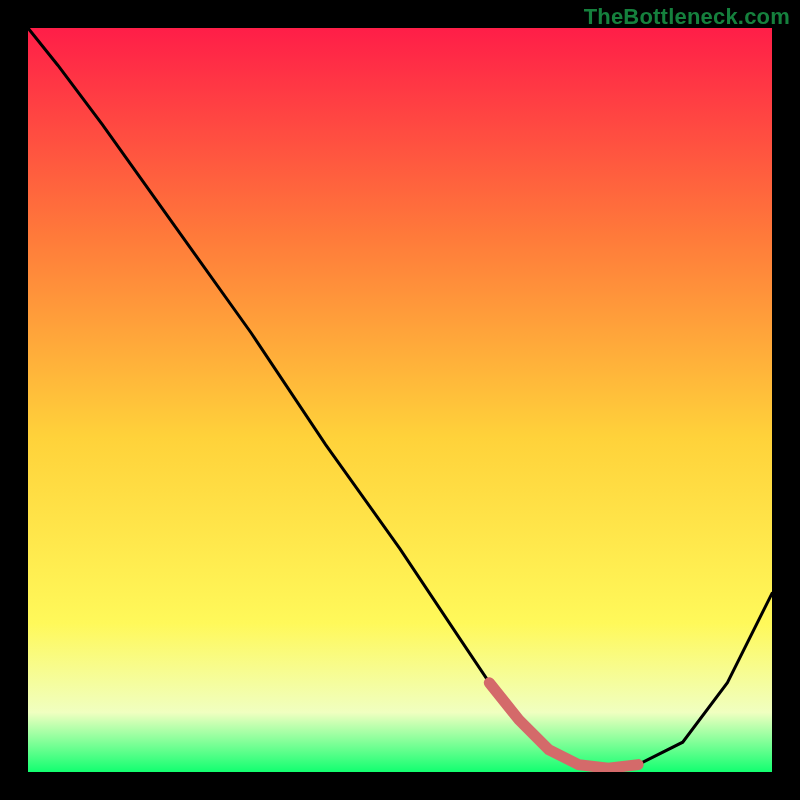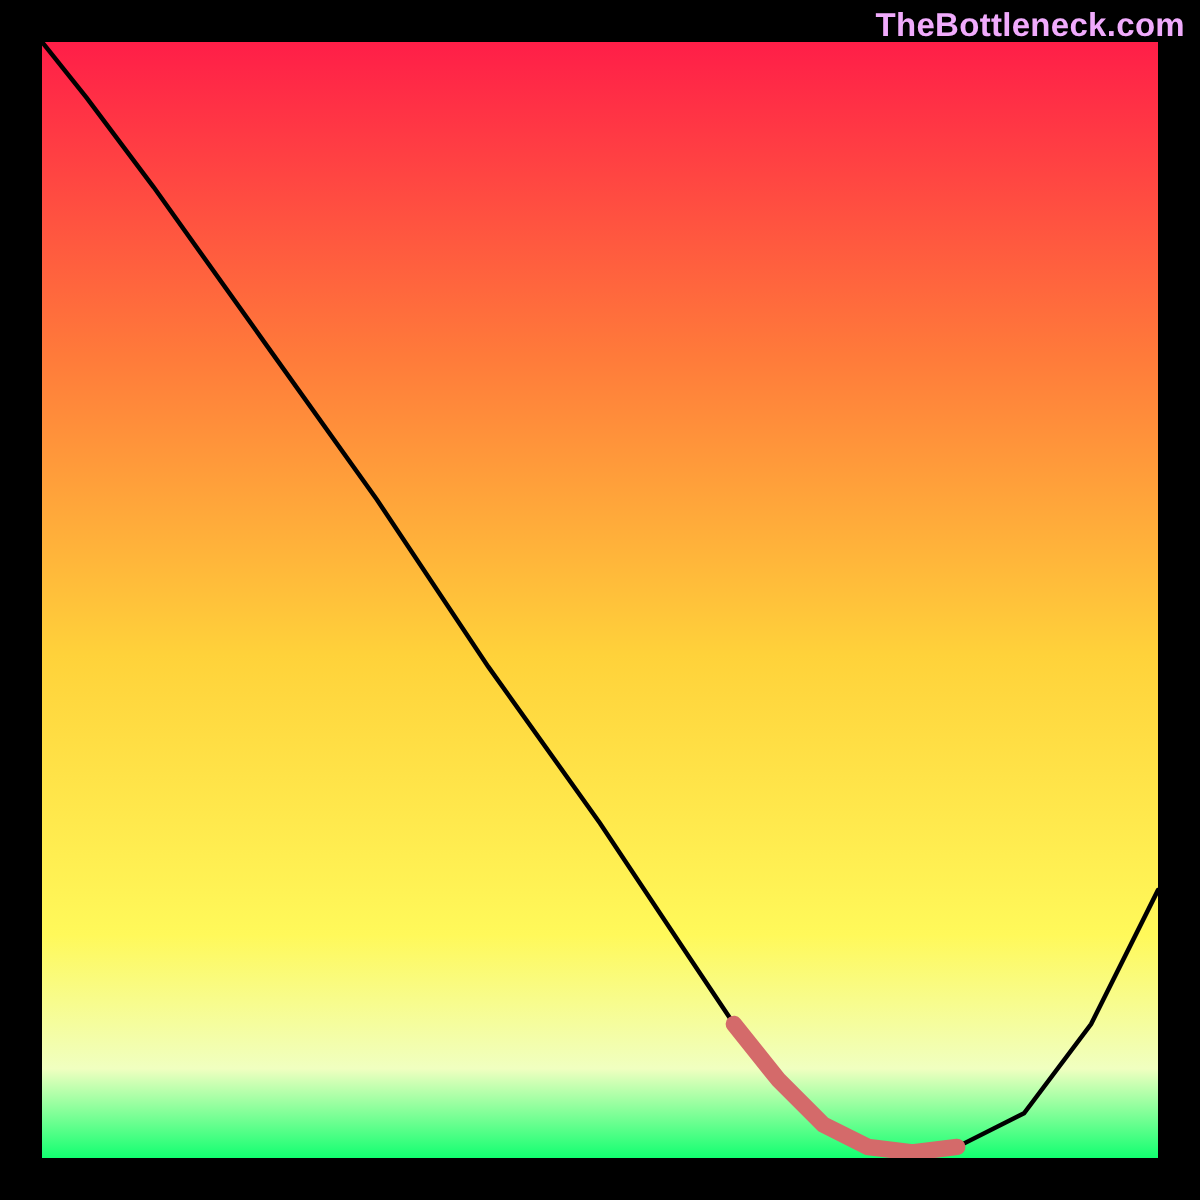--- a/index.html
+++ b/index.html
@@ -18,21 +18,21 @@
     height: 800px;
     background: #000;
   }
   .watermark {
     position: absolute;
     top: 4px;
     right: 10px;
     font-family: Arial, Helvetica, sans-serif;
     font-size: 22px;
     font-weight: 600;
-    color: #f0abfc;
+    color: #15803d;
     letter-spacing: 0.2px;
   }
   .plot {
     position: absolute;
     left: 28px;
     top: 28px;
     width: 744px;
     height: 744px;
   }
   .plot svg {

